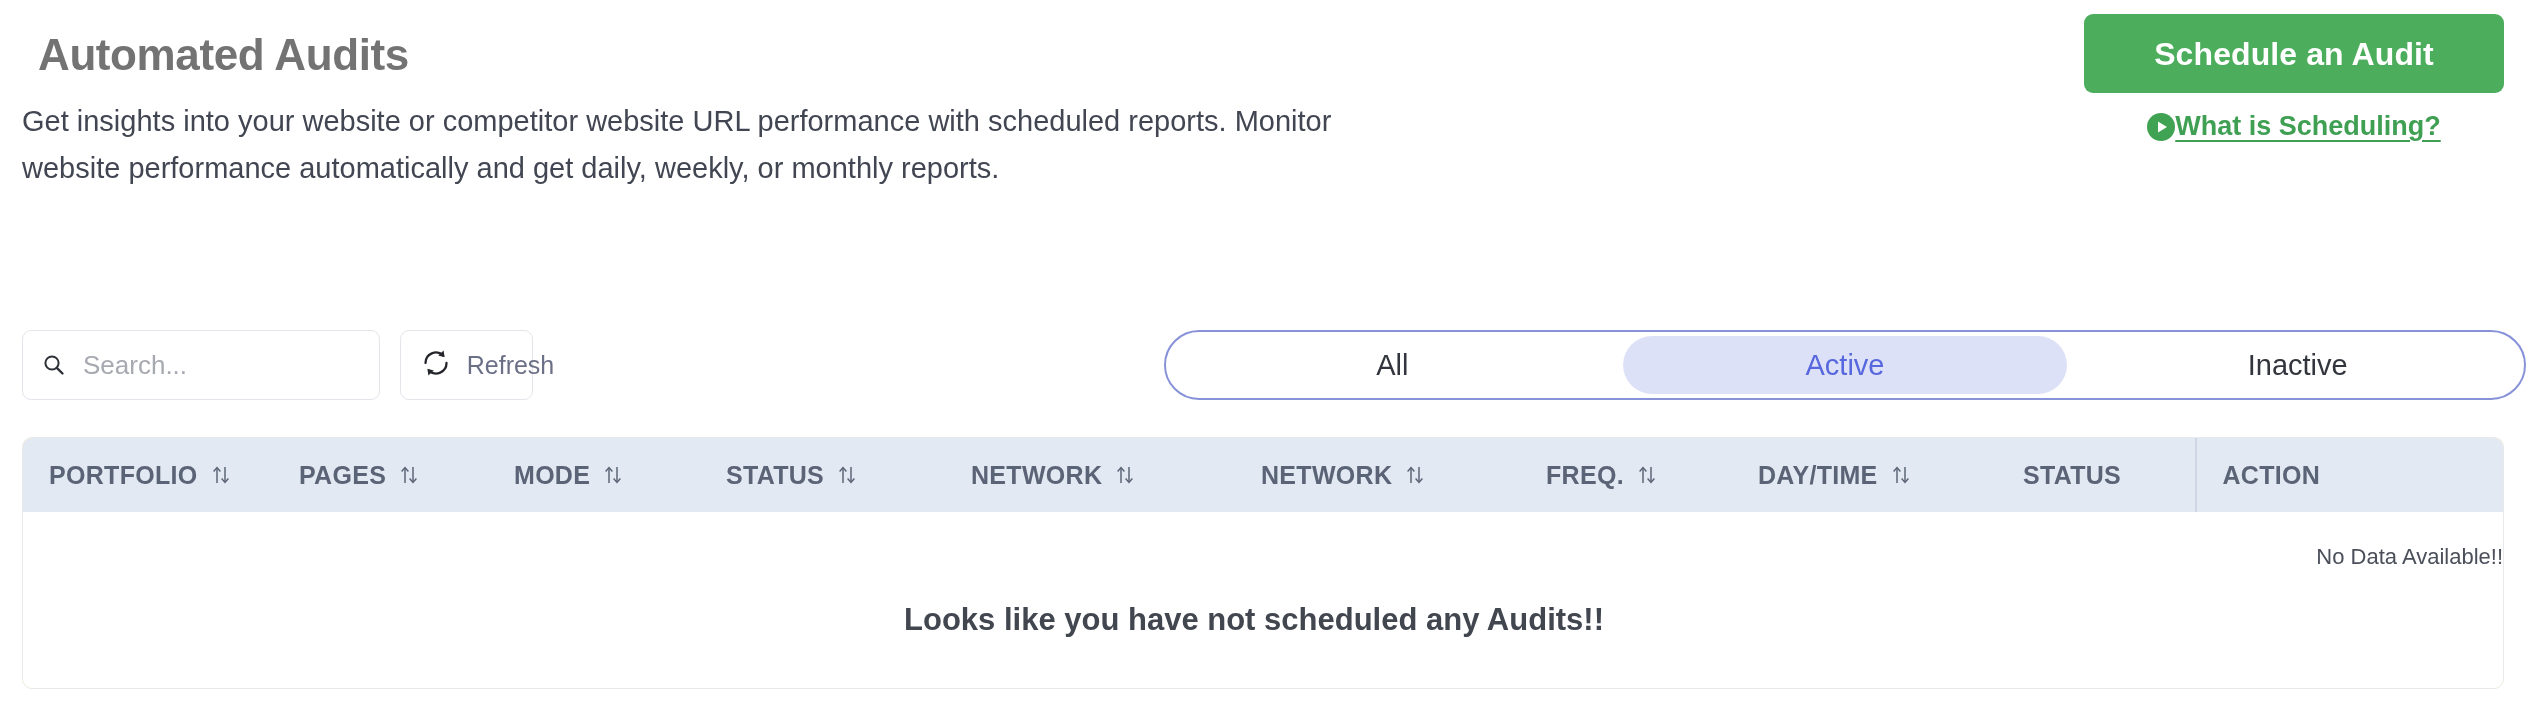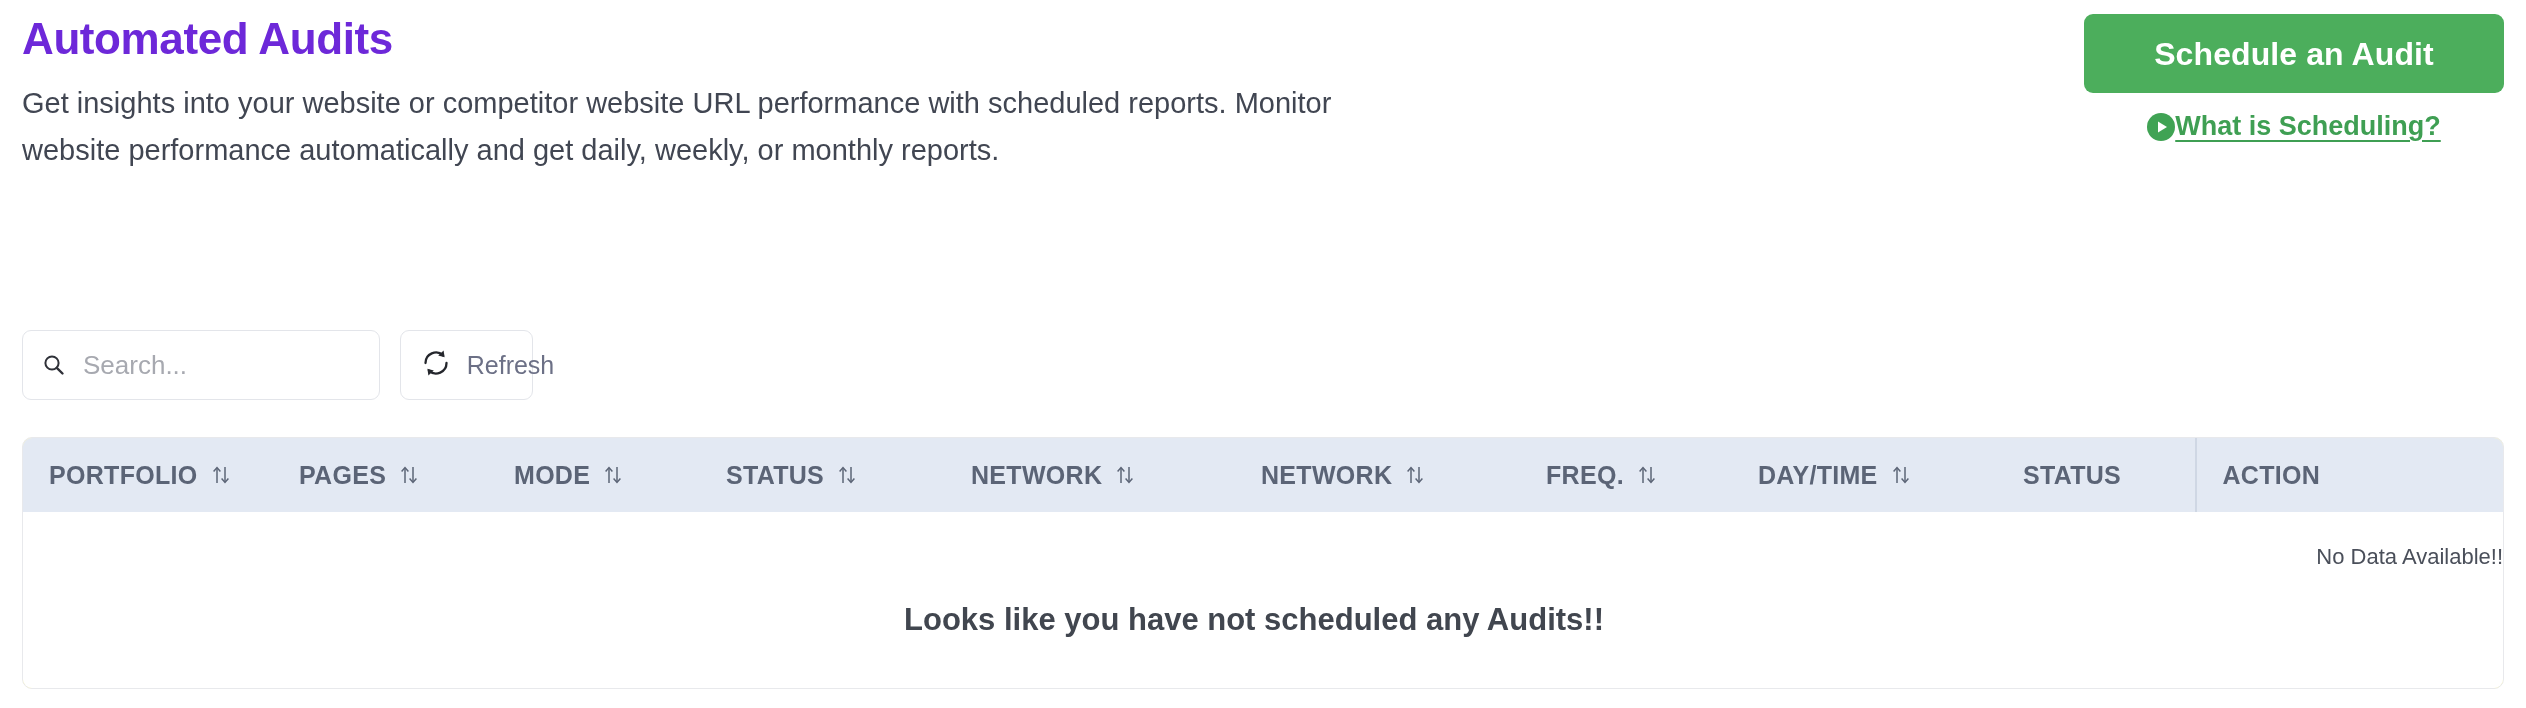--- a/index.html
+++ b/index.html
@@ -25,23 +25,23 @@
   }
   .title-block {
     position: absolute;
     left: 22px;
     top: 12px;
     width: 1500px;
   }
   .page-title {
     font-size: 44px;
     font-weight: bold;
-    color: #6d28d9;
+    color: #737373;
     letter-spacing: -0.4px;
-    margin: 0;
+    margin: 16px;
     line-height: 54px;
   }
   .page-desc {
     margin: 14px 0 0 0;
     font-size: 29px;
     line-height: 47px;
     color: #414652;
     max-width: 1390px;
     font-weight: 400;
   }
@@ -295,20 +295,25 @@
       <svg width="34" height="34" viewBox="0 0 34 34">
         <path d="M6.5 17a10.5 10.5 0 0 1 17.6 -7.7" fill="none" stroke="#24262c" stroke-width="2.3" stroke-linecap="round"></path>
         <polygon points="24.6,4.6 25.6,11.2 19.2,9.6" fill="#24262c"></polygon>
         <path d="M27.5 17a10.5 10.5 0 0 1 -17.6 7.7" fill="none" stroke="#24262c" stroke-width="2.3" stroke-linecap="round"></path>
         <polygon points="9.4,29.4 8.4,22.8 14.8,24.4" fill="#24262c"></polygon>
       </svg>
     </span>
     <span class="refresh-label">Refresh</span>
   </div>
 
+  <div class="segmented">
+    <div class="seg-item">All</div>
+    <div class="seg-item selected">Active</div>
+    <div class="seg-item">Inactive</div>
+  </div>
 </div>
 
 <div class="table-card">
 
   <div class="table-head">
     <div class="th" style="width:250px">
       <span>PORTFOLIO</span>
       <span>
         <svg class="sort-icon" width="22" height="26" viewBox="0 0 22 26">
           <line x1="7" y1="6" x2="7" y2="21" stroke="#5b6476" stroke-width="1.5"></line>

